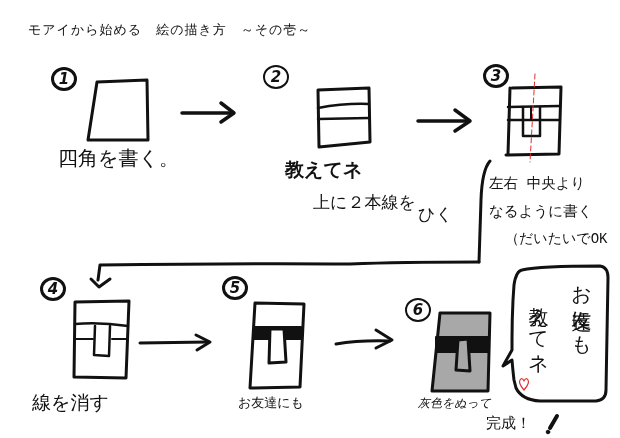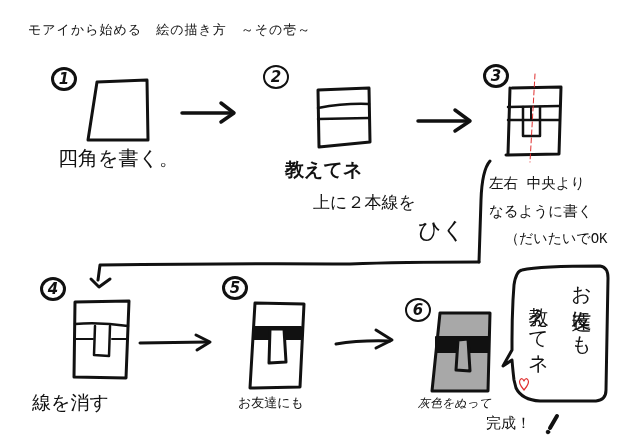--- a/index.html
+++ b/index.html
@@ -105,21 +105,21 @@
 <div class="num" style="left:263px; top:65px; border-width:2.5px;">2</div>
 <div class="num" style="left:483px; top:64px;">3</div>
 <div class="num" style="left:40px; top:277px;">4</div>
 <div class="num" style="left:222px; top:276px;">5</div>
 <div class="num" style="left:405px; top:298px; border-width:2.5px;">6</div>
 
 <div class="hw" style="left:58px; top:150px; font-size:20px;">四角を書く。</div>
 
 <div class="hw" style="left:285px; top:162px; font-size:19px; font-weight:bold;">教えてネ</div>
 <div class="hw" style="left:313px; top:195px; font-size:17px;">上に２本線を</div>
-<div class="hw" style="left:418px; top:221px; font-size:23px;">ひく</div>
+<div class="hw" style="left:418px; top:207px; font-size:17px;">ひく</div>
 
 <div class="hw" style="left:489px; top:177px; font-size:14.5px;">左右 中央より</div>
 <div class="hw" style="left:489px; top:205px; font-size:14.5px;text-align:right;">なるように書く</div>
 <div class="hw" style="left:505px; top:232px; font-size:14px;">（だいたいでOK</div>
 
 <div class="hw" style="left:32px; top:395px; font-size:19px;">線を消す</div>
 <div class="hw" style="left:238px; top:397px; font-size:13px;">お友達にも</div>
 <div class="hw" style="left:418px; top:398px; font-size:12px; font-style:italic;">灰色をぬって</div>
 <div class="hw" style="left:486px; top:417px; font-size:15px;">完成！</div>
 

